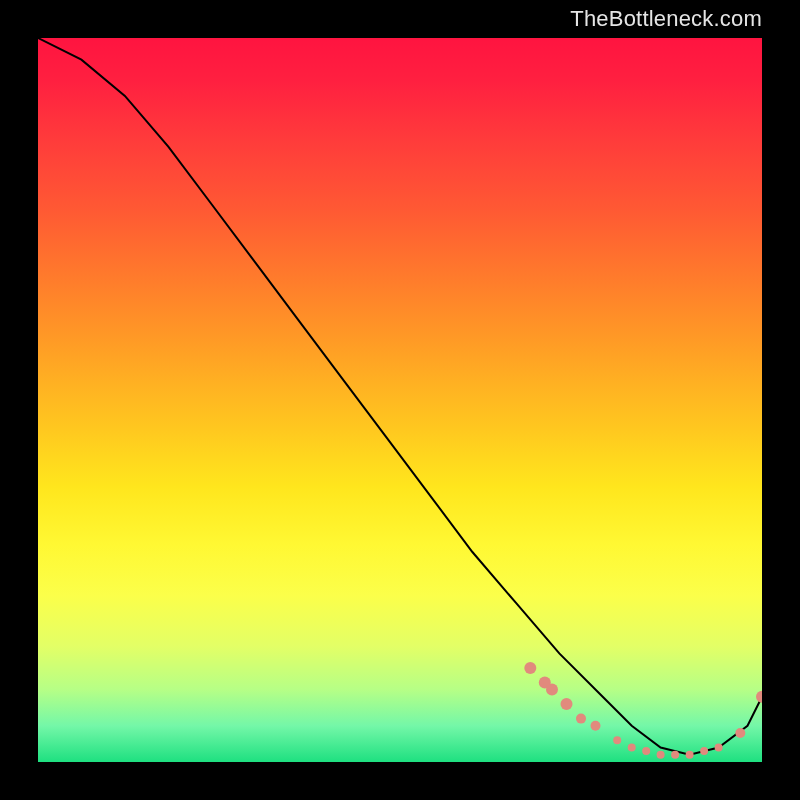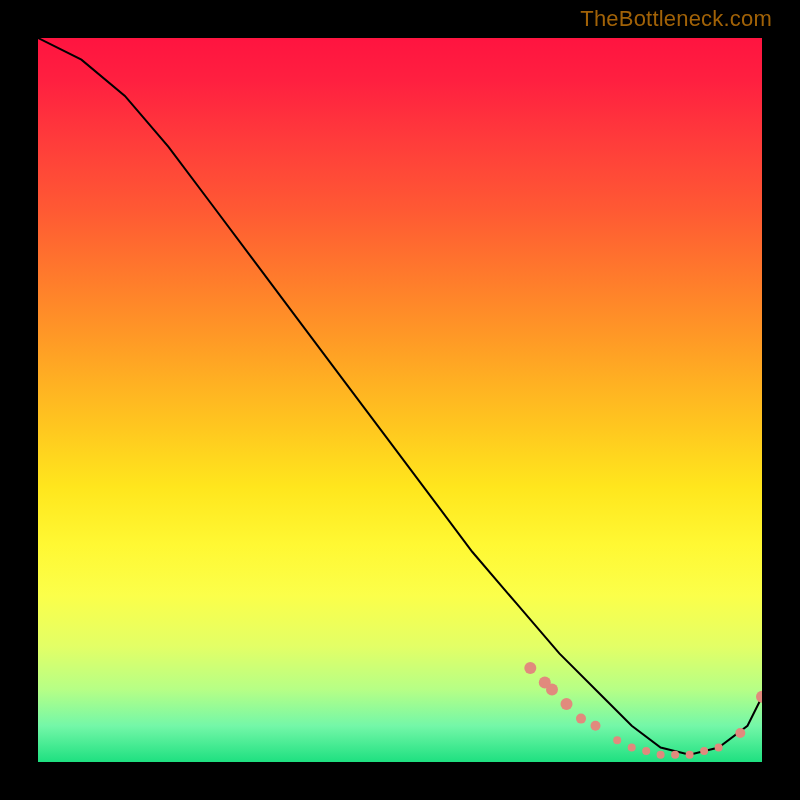--- a/index.html
+++ b/index.html
@@ -39,22 +39,22 @@
       #fbff4a 77%,
       #e3ff66 84%,
       #b6ff86 90%,
       #74f7a8 95%,
       #1ee080 100%
     );
   }
   .watermark {
     position: absolute;
     top: 6px;
-    right: 28px;
-    color: #a16207;
+    right: 38px;
+    color: #e5e5e5;
     font-size: 22px;
     font-weight: 500;
     letter-spacing: 0.2px;
   }
   svg.curve {
     position: absolute;
     left: 0;
     top: 0;
   }
 </style>

